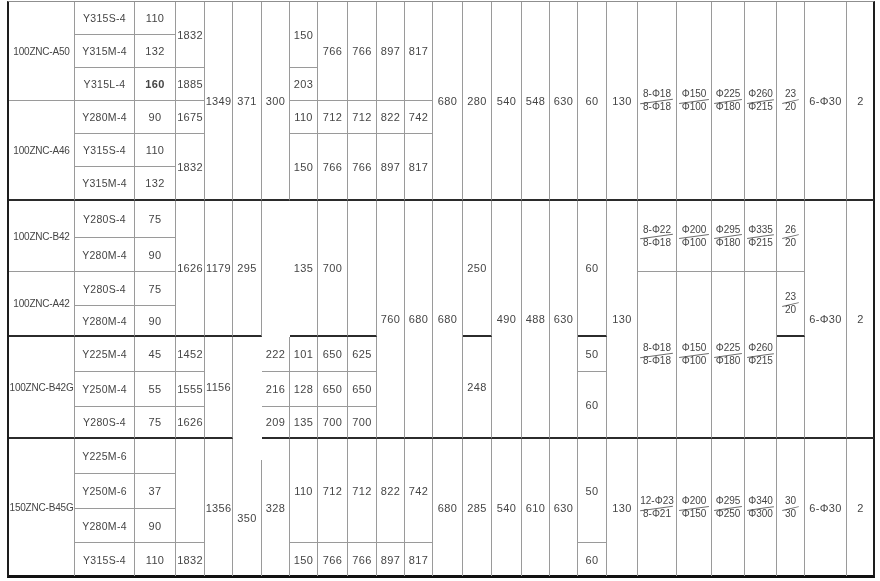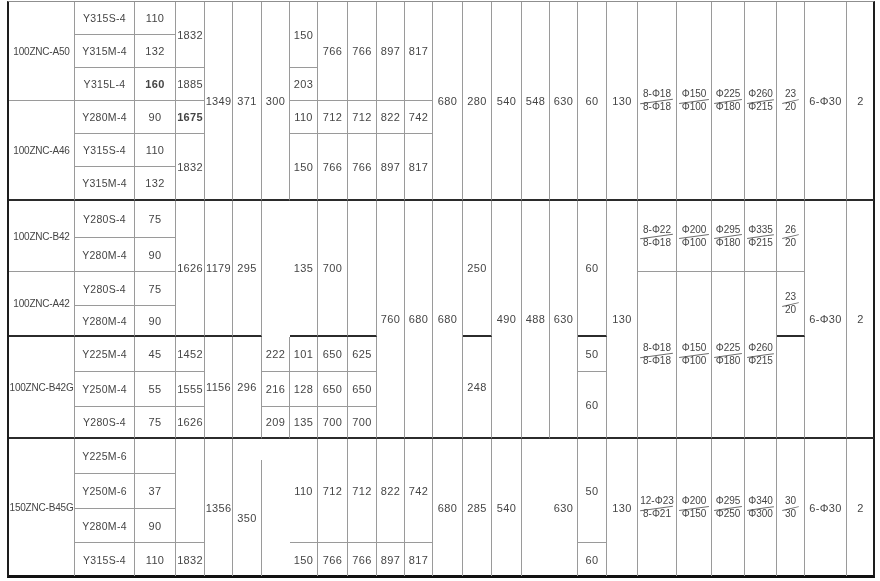--- a/index.html
+++ b/index.html
@@ -76,40 +76,40 @@
         <div class="cell power gb" style="grid-area: 10 / 3 / span 1 / span 1;">90</div>
         <div class="cell power" style="grid-area: 11 / 3 / span 1 / span 1;">45</div>
         <div class="cell power" style="grid-area: 12 / 3 / span 1 / span 1;">55</div>
         <div class="cell power gb" style="grid-area: 13 / 3 / span 1 / span 1;">75</div>
         <div class="cell power" style="grid-area: 14 / 3 / span 1 / span 1;"></div>
         <div class="cell power" style="grid-area: 15 / 3 / span 1 / span 1;">37</div>
         <div class="cell power" style="grid-area: 16 / 3 / span 1 / span 1;">90</div>
         <div class="cell power nb" style="grid-area: 17 / 3 / span 1 / span 1;">110</div>
         <div class="cell" style="grid-area: 1 / 4 / span 2 / span 1;">1832</div>
         <div class="cell" style="grid-area: 3 / 4 / span 1 / span 1;">1885</div>
-        <div class="cell" style="grid-area: 4 / 4 / span 1 / span 1; font-weight: bold;">1675</div>
+        <div class="cell" style="grid-area: 4 / 4 / span 1 / span 1;">1675</div>
         <div class="cell gb" style="grid-area: 5 / 4 / span 2 / span 1;">1832</div>
         <div class="cell gb" style="grid-area: 7 / 4 / span 4 / span 1;">1626</div>
         <div class="cell" style="grid-area: 11 / 4 / span 1 / span 1;">1452</div>
         <div class="cell" style="grid-area: 12 / 4 / span 1 / span 1;">1555</div>
         <div class="cell gb" style="grid-area: 13 / 4 / span 1 / span 1;">1626</div>
         <div class="cell" style="grid-area: 14 / 4 / span 3 / span 1;"></div>
         <div class="cell nb" style="grid-area: 17 / 4 / span 1 / span 1;">1832</div>
         <div class="cell gb" style="grid-area: 1 / 5 / span 6 / span 1;">1349</div>
         <div class="cell gb" style="grid-area: 7 / 5 / span 4 / span 1;">1179</div>
         <div class="cell gb" style="grid-area: 11 / 5 / span 3 / span 1;">1156</div>
         <div class="cell nb" style="grid-area: 14 / 5 / span 4 / span 1;">1356</div>
         <div class="cell gb" style="grid-area: 1 / 6 / span 6 / span 1;">371</div>
         <div class="cell gb" style="grid-area: 7 / 6 / span 4 / span 1;">295</div>
-        <div class="cell gb" style="grid-area: 11 / 6 / span 3 / span 1;">296</div>
         <div class="cell nb" style="grid-area: 14 / 6 / span 4 / span 1; margin-top: 21px;">350</div>
         <div class="cell gb" style="grid-area: 1 / 7 / span 6 / span 1;">300</div>
         <div class="cell" style="grid-area: 11 / 7 / span 1 / span 1;">222</div>
         <div class="cell" style="grid-area: 12 / 7 / span 1 / span 1;">216</div>
         <div class="cell gb" style="grid-area: 13 / 7 / span 1 / span 1;">209</div>
+        <div class="cell nb" style="grid-area: 14 / 7 / span 4 / span 1;">328</div>
         <div class="cell" style="grid-area: 1 / 8 / span 2 / span 1;">150</div>
         <div class="cell" style="grid-area: 3 / 8 / span 1 / span 1;">203</div>
         <div class="cell" style="grid-area: 4 / 8 / span 1 / span 1;">110</div>
         <div class="cell gb" style="grid-area: 5 / 8 / span 2 / span 1;">150</div>
         <div class="cell gb" style="grid-area: 7 / 8 / span 4 / span 1;">135</div>
         <div class="cell" style="grid-area: 11 / 8 / span 1 / span 1;">101</div>
         <div class="cell" style="grid-area: 12 / 8 / span 1 / span 1;">128</div>
         <div class="cell gb" style="grid-area: 13 / 8 / span 1 / span 1;">135</div>
         <div class="cell" style="grid-area: 14 / 8 / span 3 / span 1;">110</div>
         <div class="cell nb" style="grid-area: 17 / 8 / span 1 / span 1;">150</div>
@@ -148,20 +148,21 @@
         <div class="cell nb" style="grid-area: 14 / 13 / span 4 / span 1;">680</div>
         <div class="cell gb" style="grid-area: 1 / 14 / span 6 / span 1;">280</div>
         <div class="cell gb" style="grid-area: 7 / 14 / span 4 / span 1;">250</div>
         <div class="cell gb" style="grid-area: 11 / 14 / span 3 / span 1;">248</div>
         <div class="cell nb" style="grid-area: 14 / 14 / span 4 / span 1;">285</div>
         <div class="cell gb" style="grid-area: 1 / 15 / span 6 / span 1;">540</div>
         <div class="cell gb" style="grid-area: 7 / 15 / span 7 / span 1;">490</div>
         <div class="cell nb" style="grid-area: 14 / 15 / span 4 / span 1;">540</div>
         <div class="cell gb" style="grid-area: 1 / 16 / span 6 / span 1;">548</div>
         <div class="cell gb" style="grid-area: 7 / 16 / span 7 / span 1;">488</div>
+        <div class="cell nb" style="grid-area: 14 / 16 / span 4 / span 1;">610</div>
         <div class="cell gb" style="grid-area: 1 / 17 / span 6 / span 1;">630</div>
         <div class="cell gb" style="grid-area: 7 / 17 / span 7 / span 1;">630</div>
         <div class="cell nb" style="grid-area: 14 / 17 / span 4 / span 1;">630</div>
         <div class="cell gb" style="grid-area: 1 / 18 / span 6 / span 1;">60</div>
         <div class="cell gb" style="grid-area: 7 / 18 / span 4 / span 1;">60</div>
         <div class="cell" style="grid-area: 11 / 18 / span 1 / span 1;">50</div>
         <div class="cell gb" style="grid-area: 12 / 18 / span 2 / span 1;">60</div>
         <div class="cell" style="grid-area: 14 / 18 / span 3 / span 1;">50</div>
         <div class="cell nb" style="grid-area: 17 / 18 / span 1 / span 1;">60</div>
         <div class="cell gb" style="grid-area: 1 / 19 / span 6 / span 1;">130</div>

